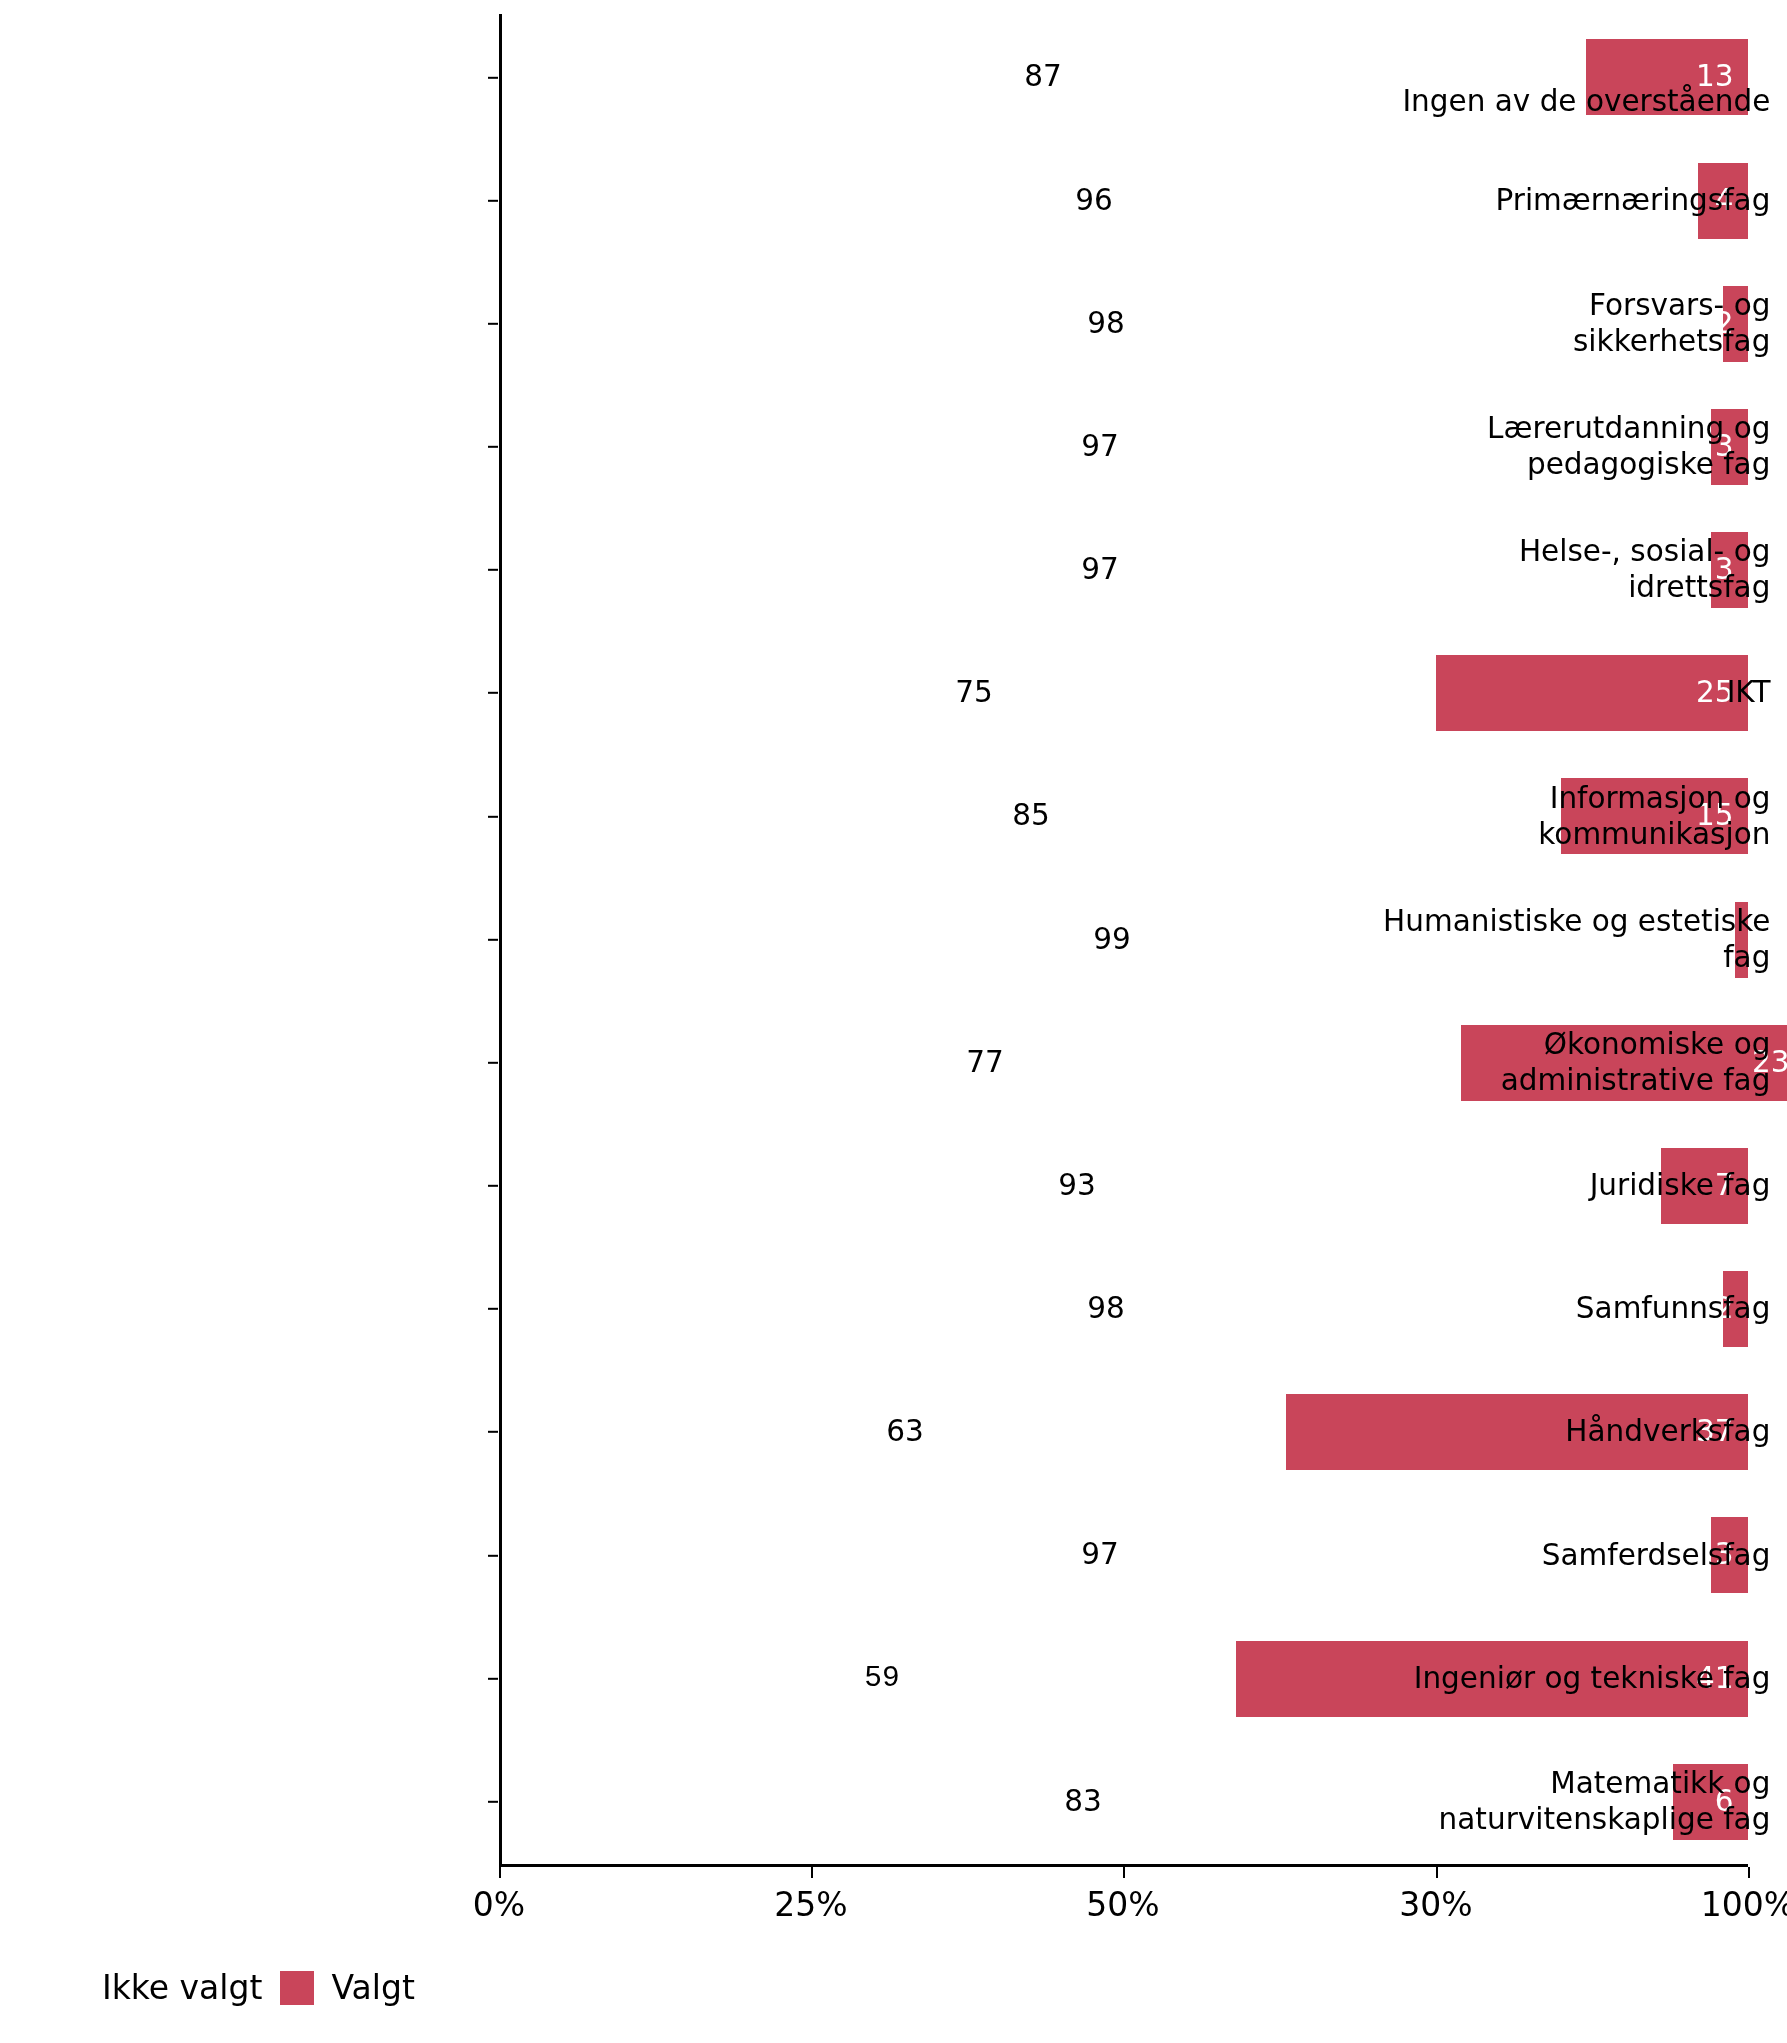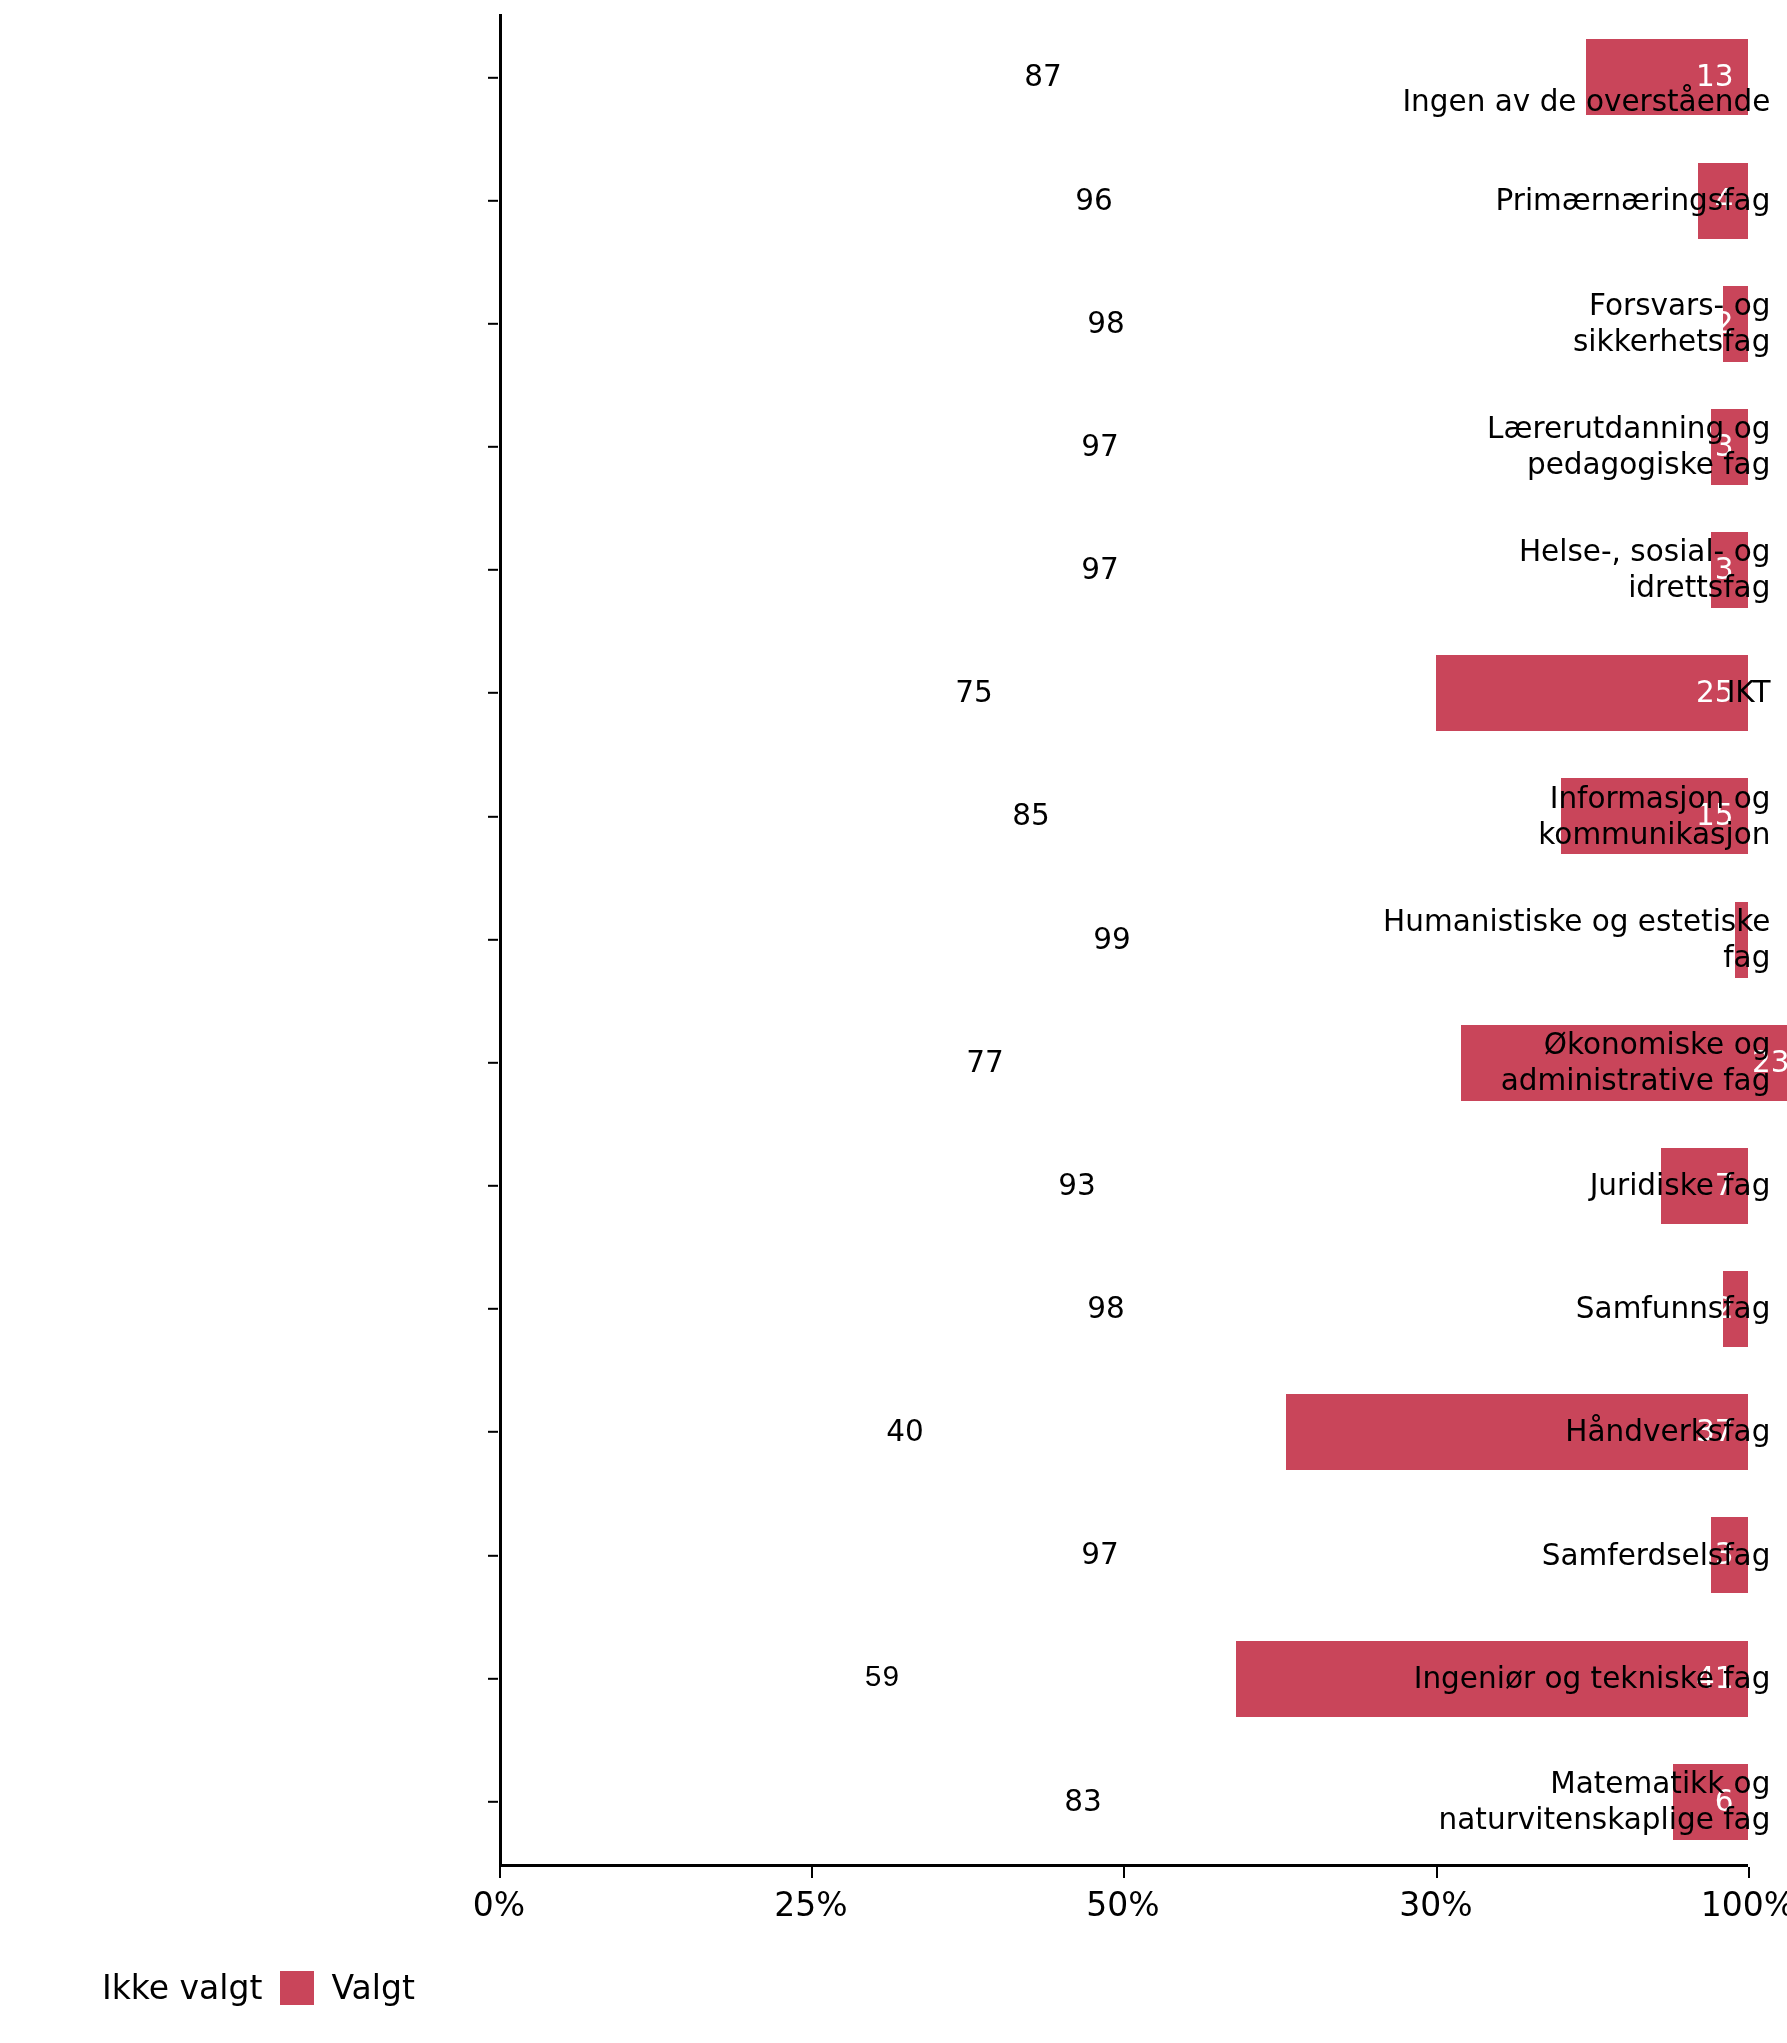--- a/index.html
+++ b/index.html
@@ -218,21 +218,21 @@
       <div class="row" style="top: 1255px; height: 76px;">
         <div class="bar" style="left: 1224px; width: 25px;">
           <span class="bar-label">2</span>
         </div>
         <span class="outside-label" style="left: 607px;">98</span>
       </div>
       <div class="row" style="top: 1378px; height: 76px;">
         <div class="bar" style="left: 787px; width: 462px;">
           <span class="bar-label">37</span>
         </div>
-        <span class="outside-label" style="left: 406px;">40</span>
+        <span class="outside-label" style="left: 406px;">63</span>
       </div>
       <div class="row" style="top: 1501px; height: 76px;">
         <div class="bar" style="left: 1212px; width: 37px;">
           <span class="bar-label">3</span>
         </div>
         <span class="outside-label" style="left: 601px;">97</span>
       </div>
       <div class="row" style="top: 1625px; height: 76px;">
         <div class="bar" style="left: 737px; width: 512px;">
           <span class="bar-label">41</span>

